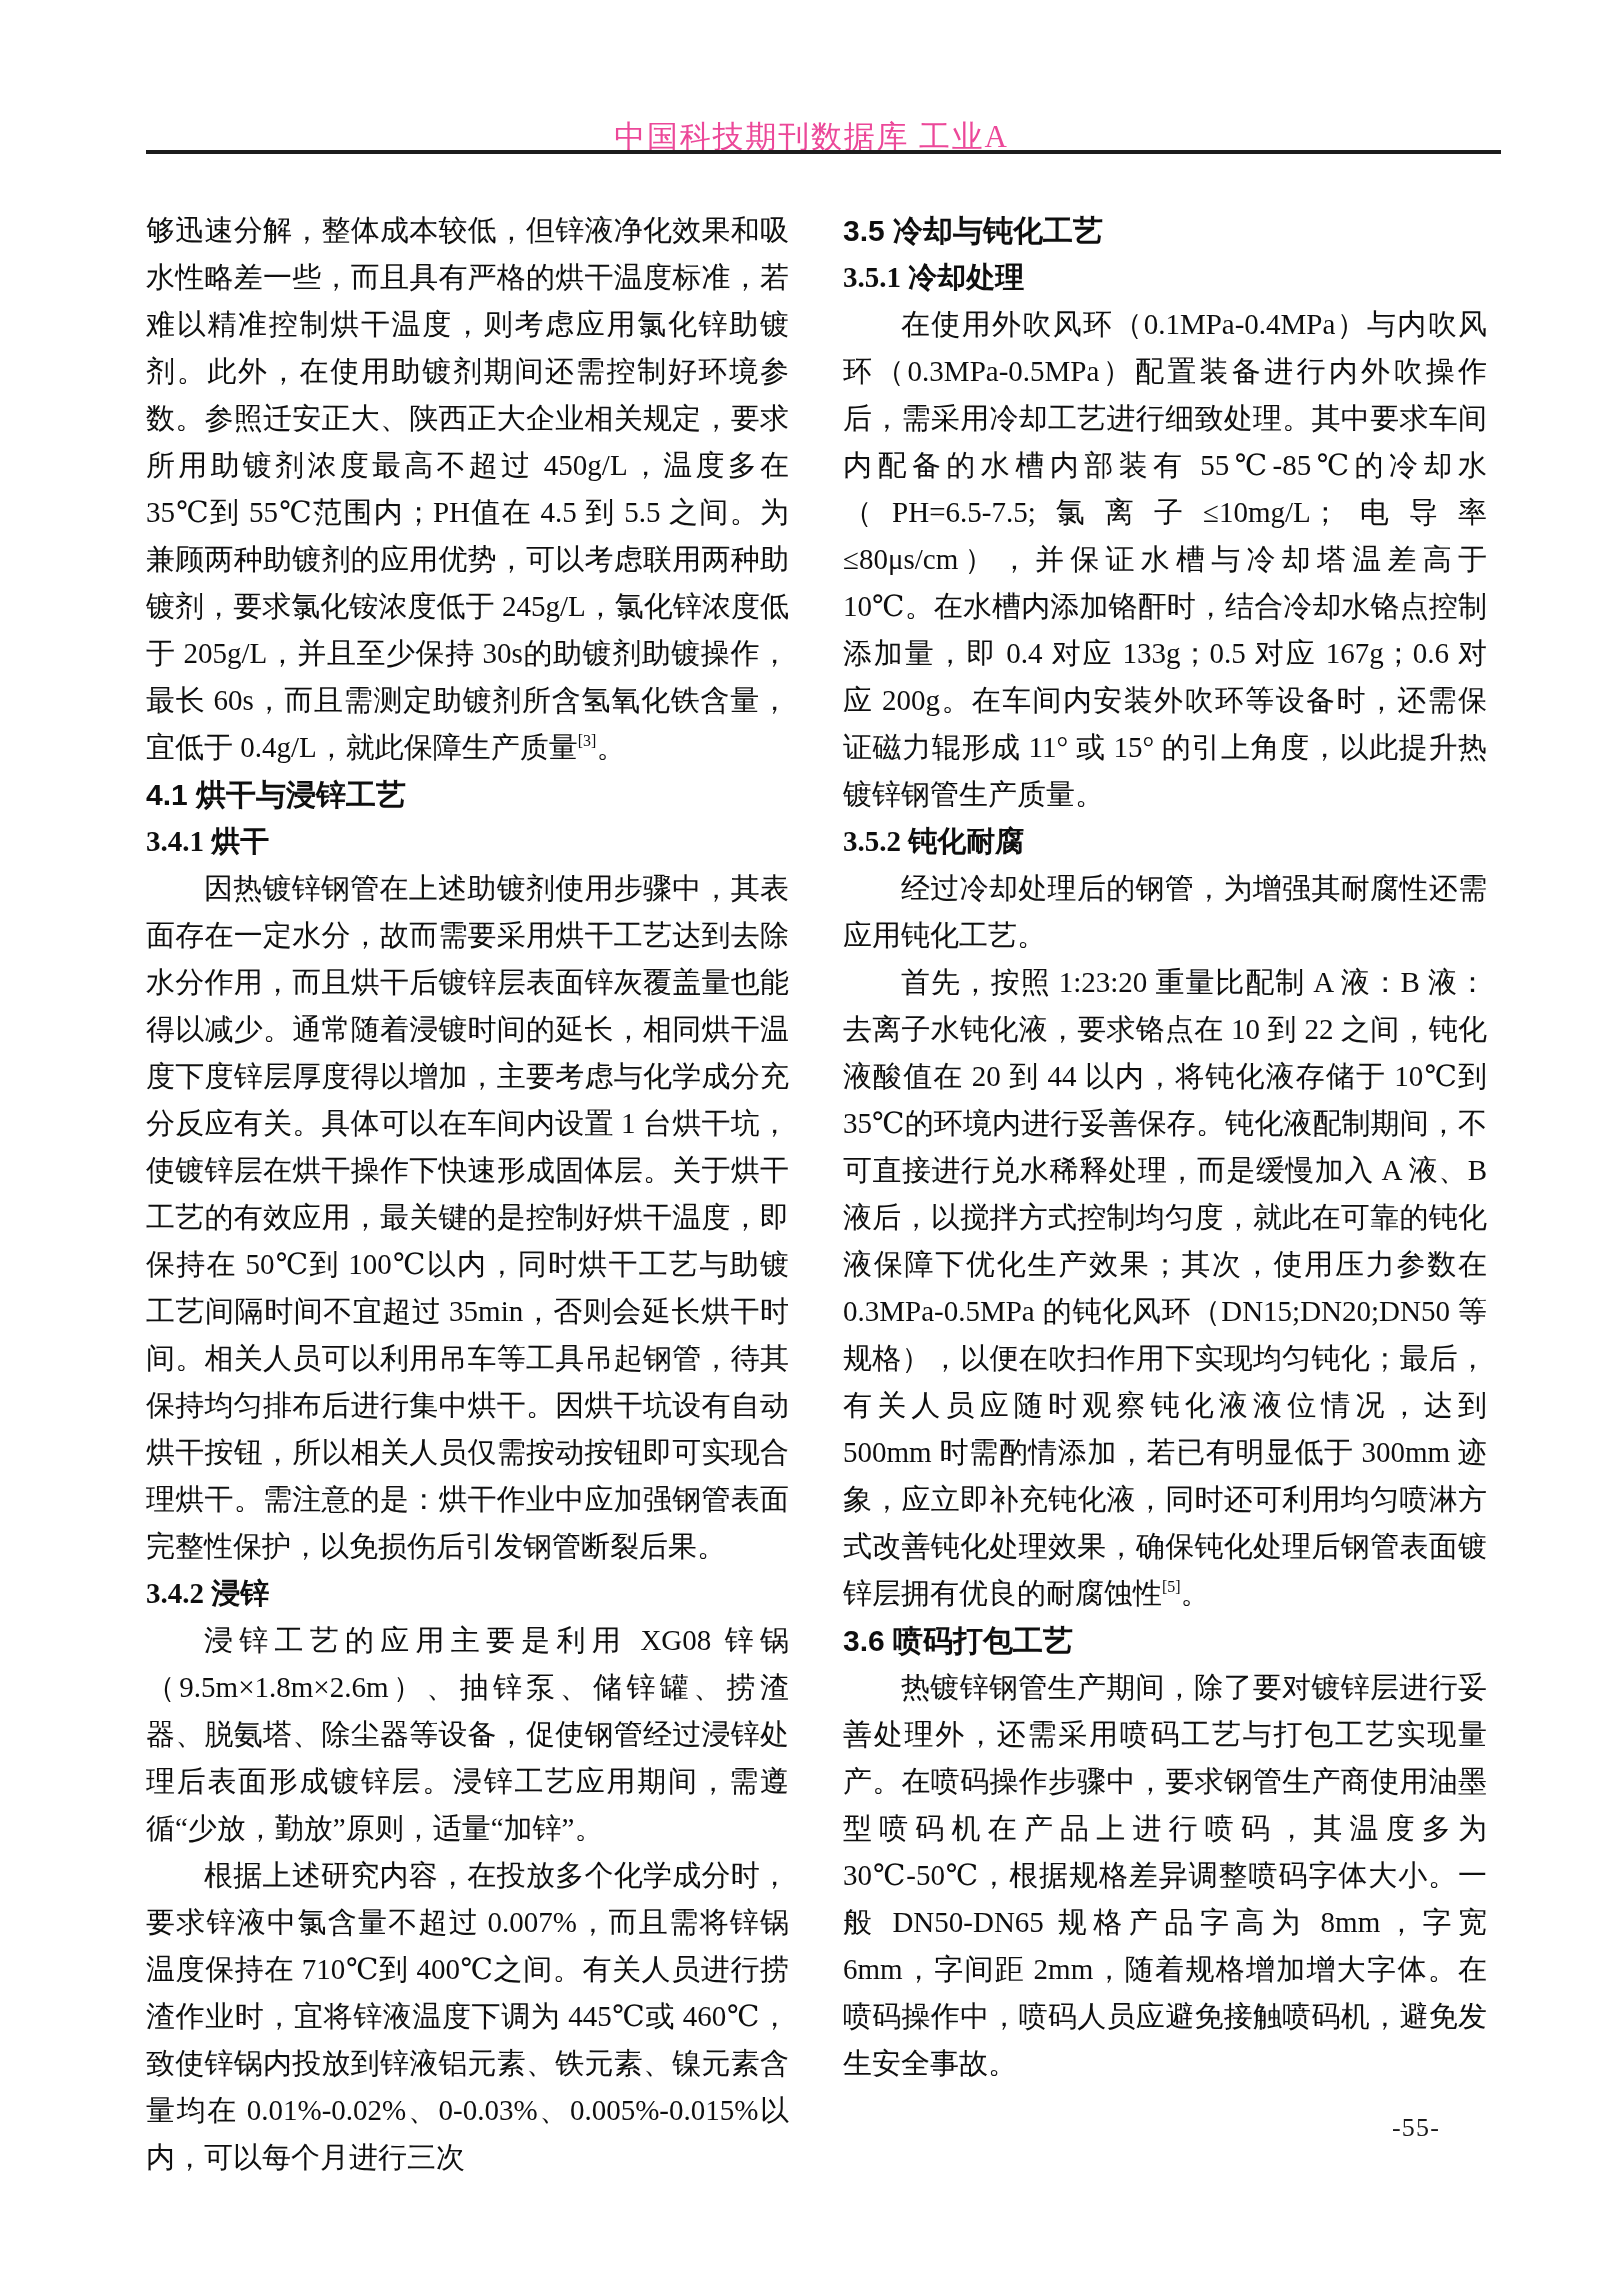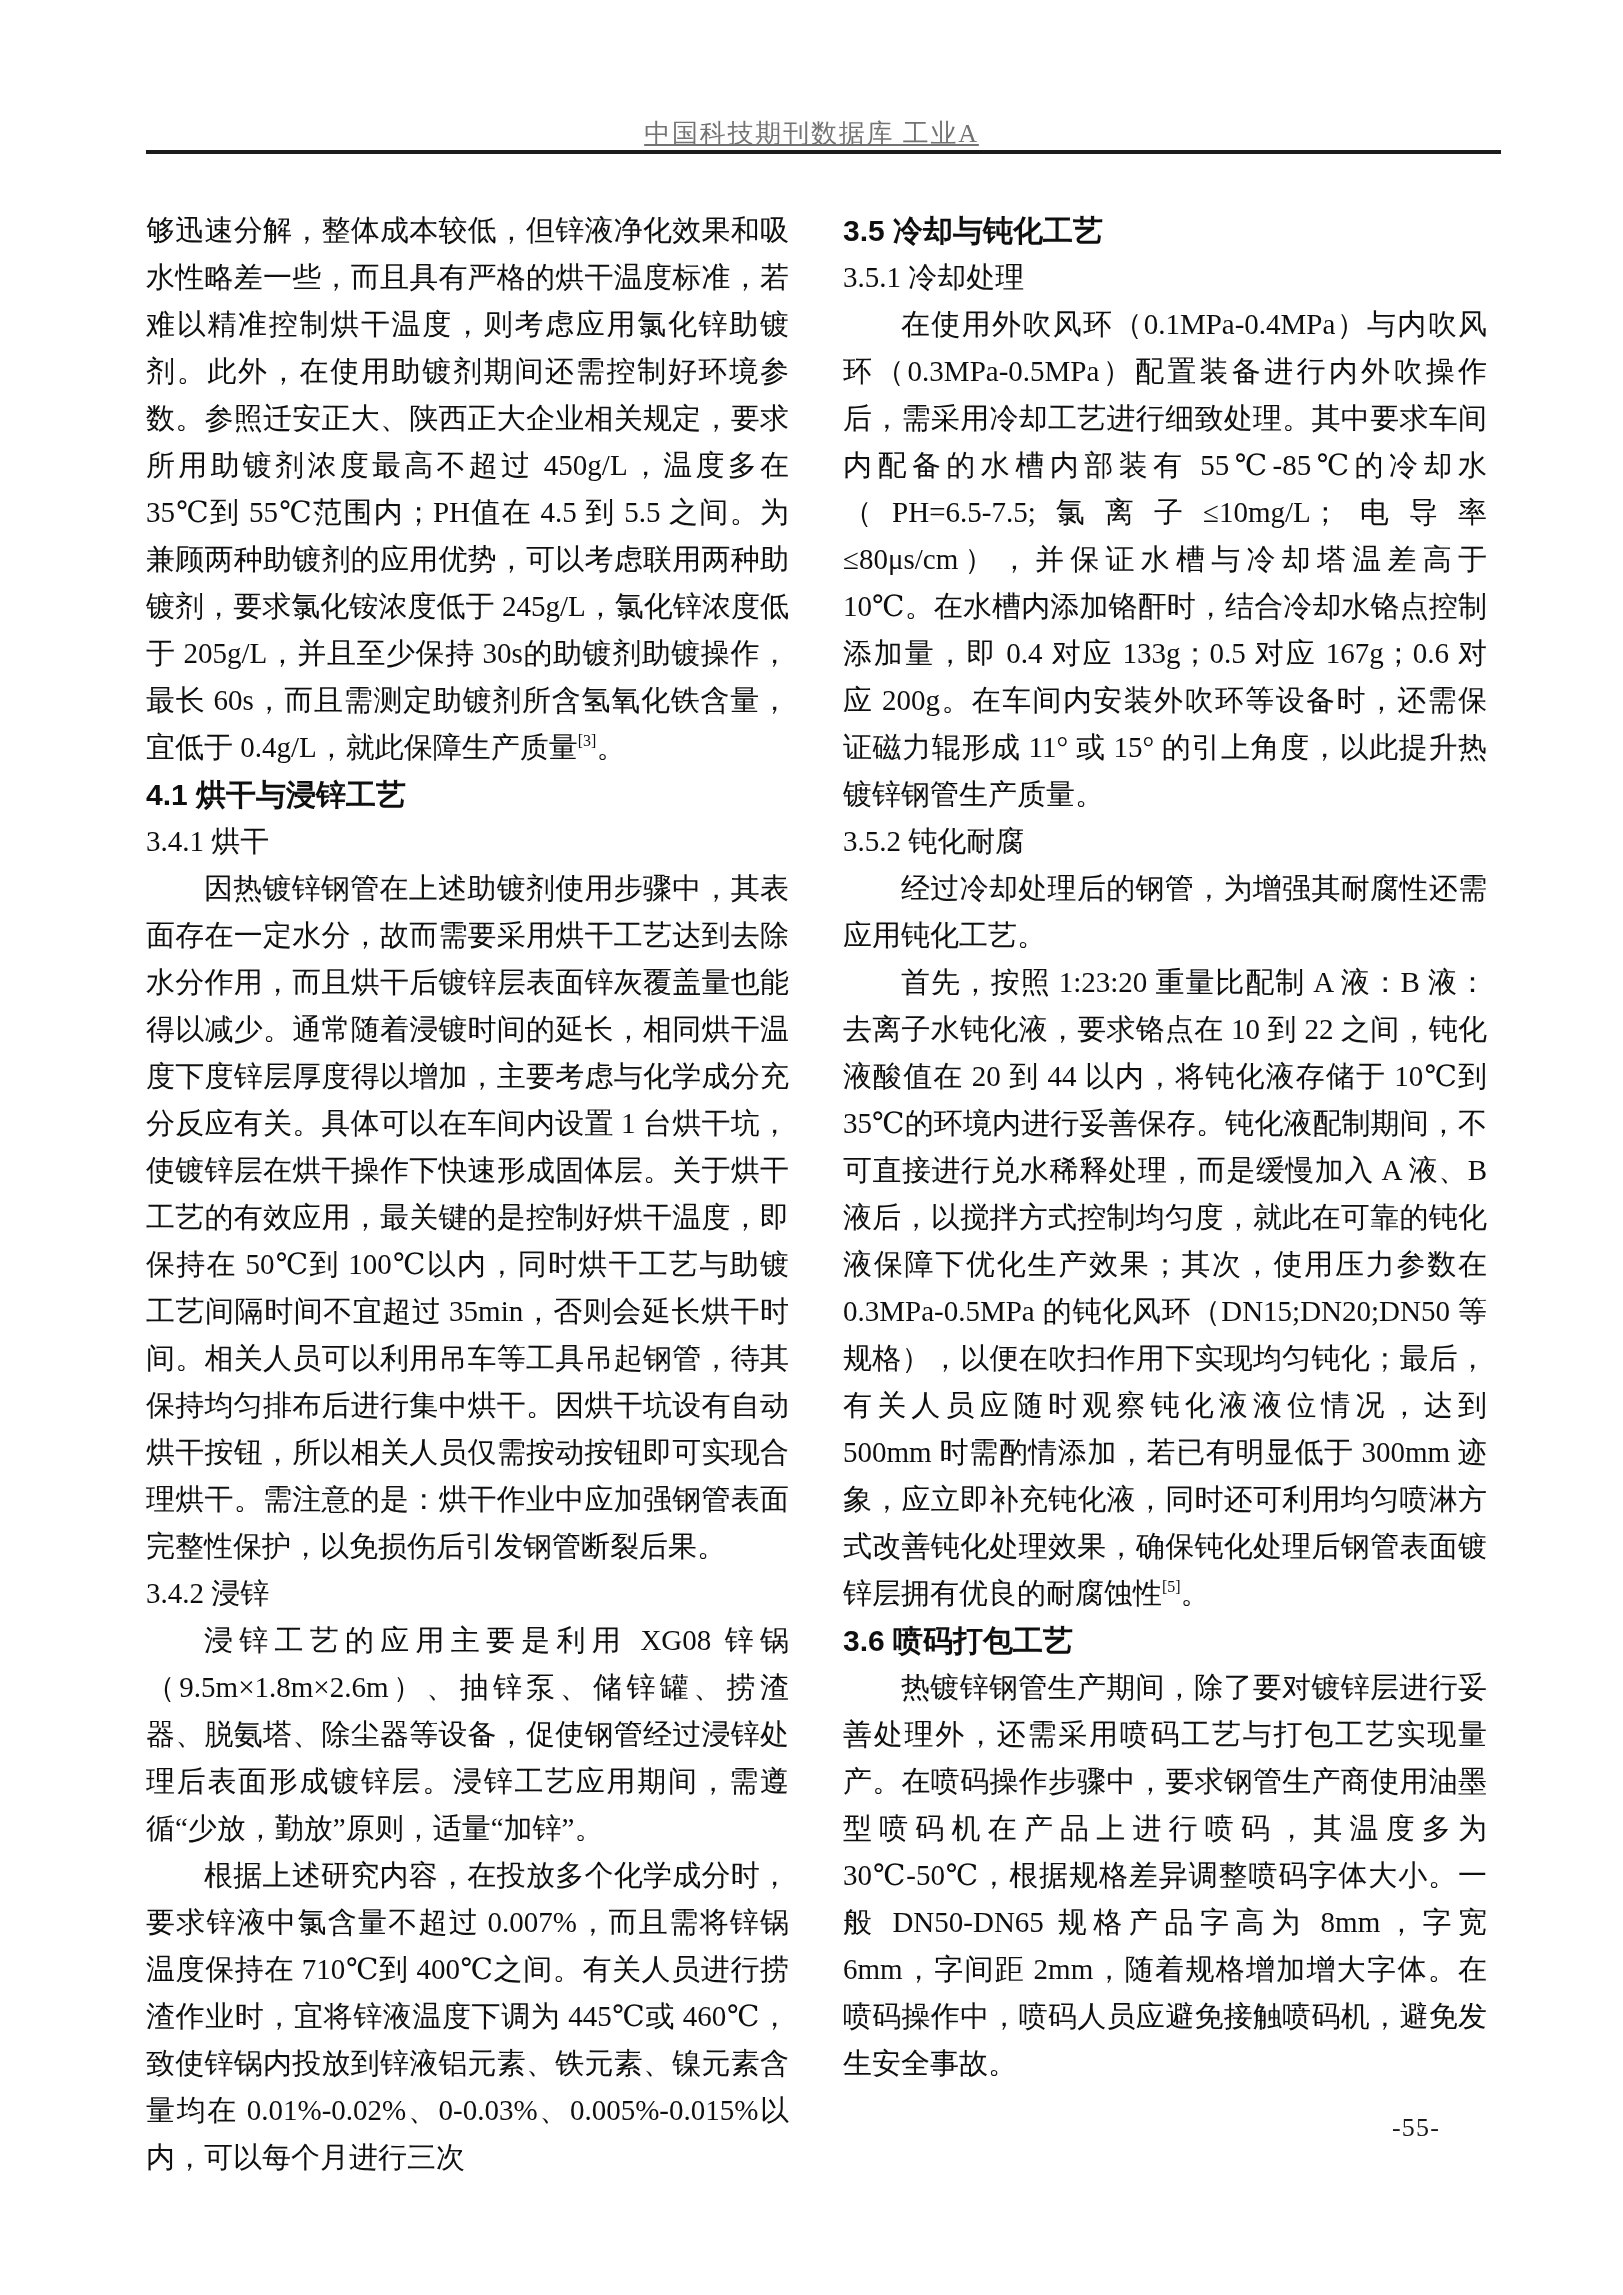--- a/index.html
+++ b/index.html
@@ -11,25 +11,24 @@
     font-family: "Liberation Serif", "DejaVu Serif", serif;
     color: #121212;
     overflow: hidden;
   }
   .header-title {
     position: absolute;
     top: 116px;
     left: 0;
     width: 100%;
     text-align: center;
-    font-size: 26px;
+    font-size: 31px;
     letter-spacing: 1.8px;
-    color: #737373;
+    color: #ec4899;
     white-space: pre;
-    text-decoration: underline;
   }
   .header-rule {
     position: absolute;
     left: 146px;
     top: 150px;
     width: 1355px;
     height: 4.1px;
     background: #1c1c1c;
   }
   .column {
@@ -51,20 +50,21 @@
     font-family: "Liberation Sans", "DejaVu Sans", sans-serif;
     font-weight: 700;
     font-size: 30px;
     line-height: 47px;
     text-align: left;
   }
   .column p.subheading {
     font-size: 29px;
     line-height: 47px;
     text-align: left;
+    font-weight: bold;
   }
   sup.ref {
     font-size: 0.55em;
     line-height: 0;
     vertical-align: super;
   }
   .page-number {
     position: absolute;
     top: 2113px;
     left: 797px;

